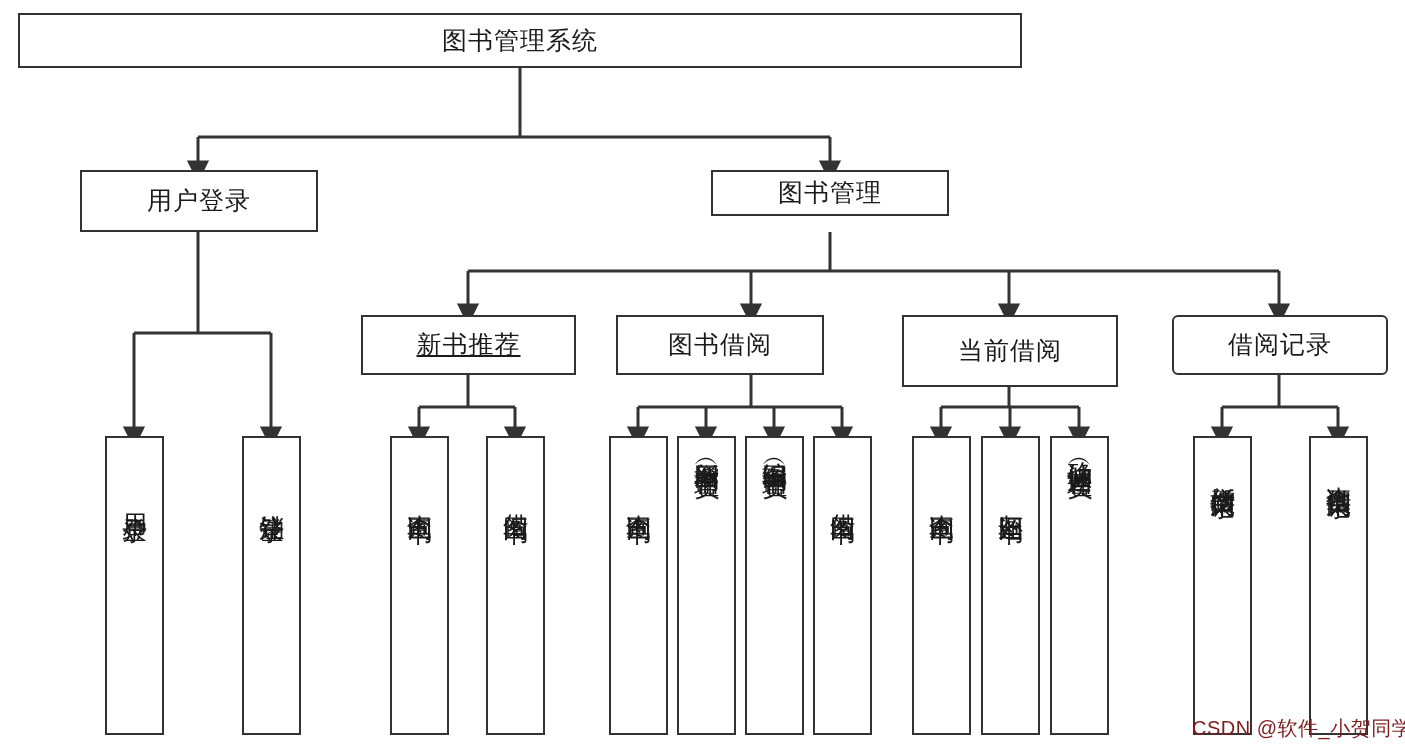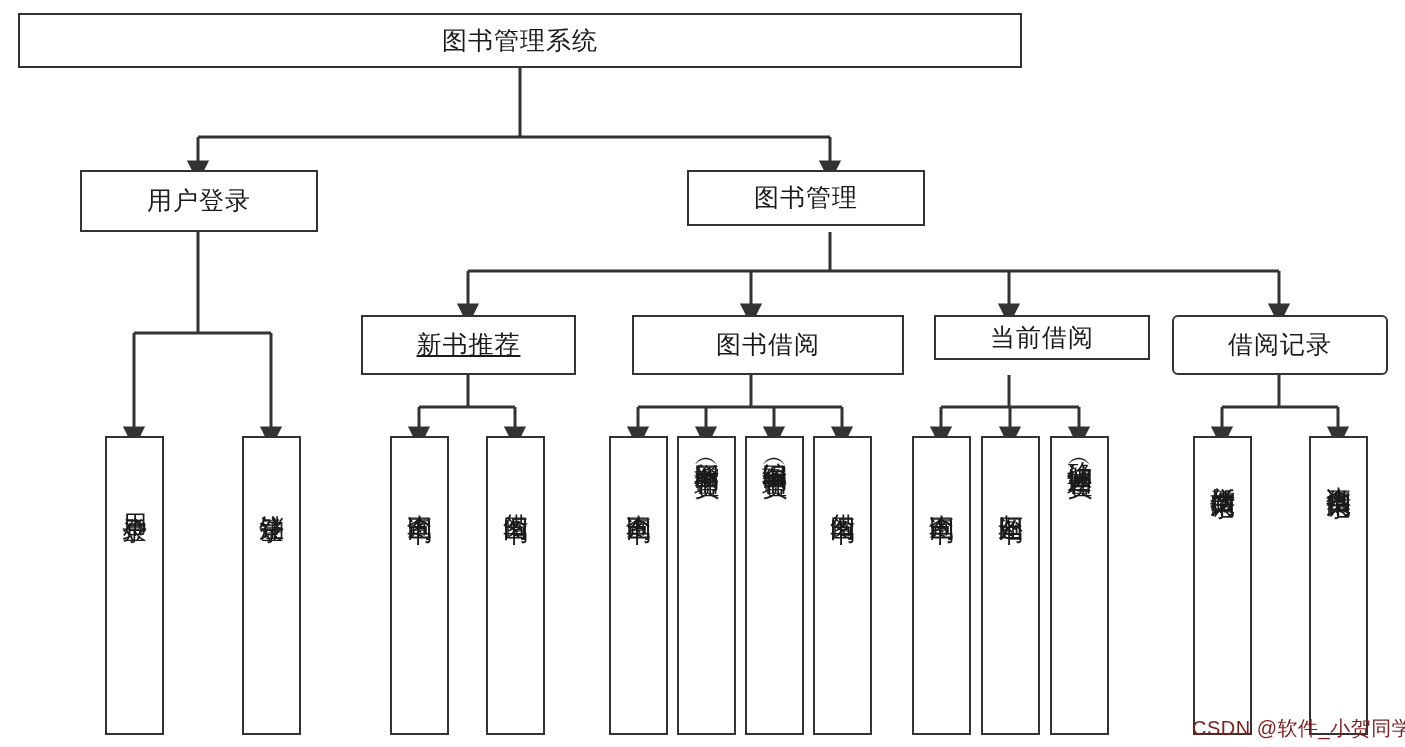--- a/index.html
+++ b/index.html
@@ -119,31 +119,31 @@
     </g>
   </svg>
 
   <div class="node node-h" style="left:18px; top:13px; width:1004px; height:55px;">
     <span>图书管理系统</span>
   </div>
 
   <div class="node node-h" style="left:80px; top:170px; width:238px; height:62px;">
     <span>用户登录</span>
   </div>
-  <div class="node node-h" style="left:687px; top:170px; width:238px; height:56px;">
+  <div class="node node-h" style="left:711px; top:170px; width:238px; height:46px;">
     <span>图书管理</span>
   </div>
 
   <div class="node node-h" style="left:361px; top:315px; width:215px; height:60px;text-decoration:underline;">
     <span>新书推荐</span>
   </div>
-  <div class="node node-h" style="left:632px; top:315px; width:272px; height:60px;">
+  <div class="node node-h" style="left:616px; top:315px; width:208px; height:60px;">
     <span>图书借阅</span>
   </div>
-  <div class="node node-h" style="left:902px; top:315px; width:216px; height:45px;margin-left:32px;">
+  <div class="node node-h" style="left:902px; top:315px; width:216px; height:72px;">
     <span>当前借阅</span>
   </div>
   <div class="node node-h" style="left:1172px; top:315px; width:216px; height:60px;border-radius:6px;">
     <span>借阅记录</span>
   </div>
 
   <div class="node node-v" style="left:105px; top:436px; width:59px; height:299px; padding-top:56px;">
     <span class="vtext">用户登录</span>
   </div>
   <div class="node node-v" style="left:242px; top:436px; width:59px; height:299px; padding-top:56px;">

